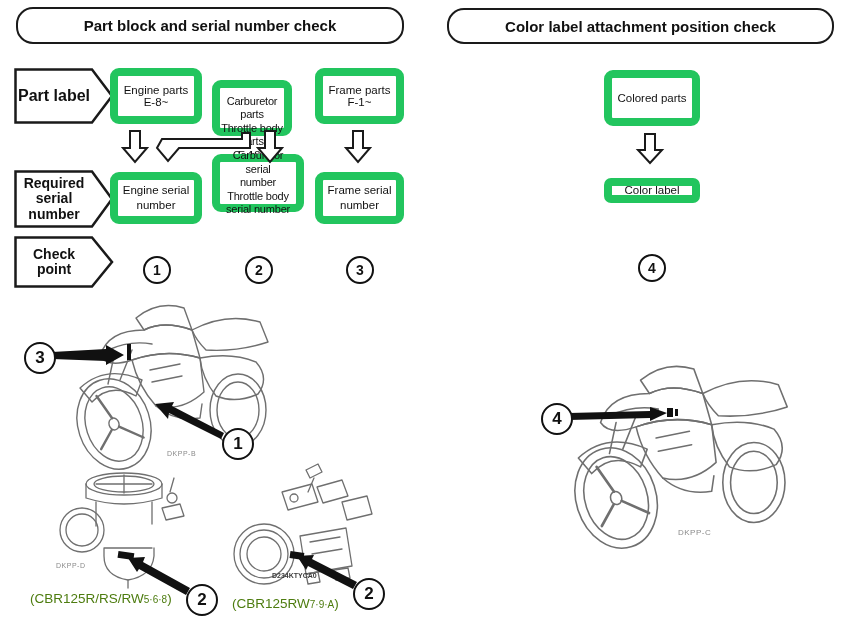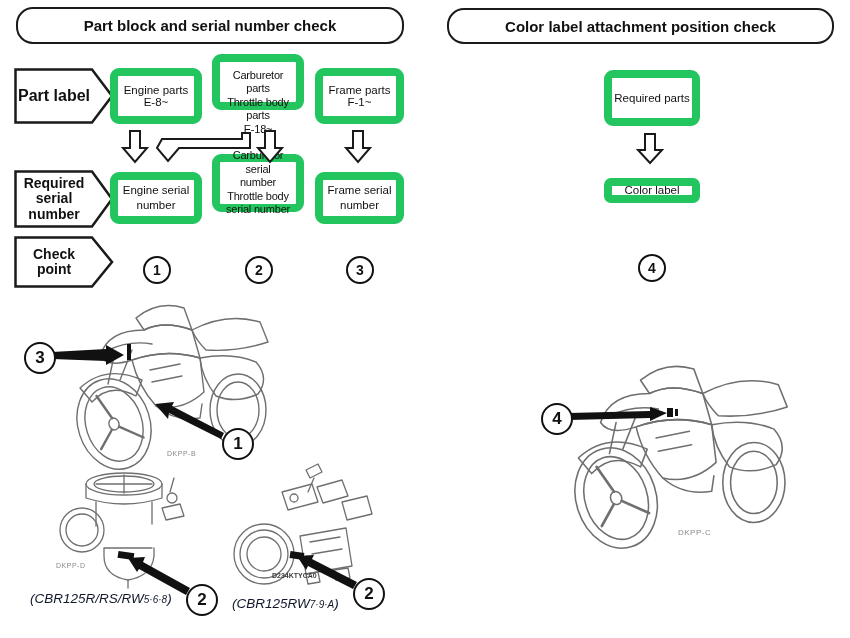--- a/index.html
+++ b/index.html
@@ -15,21 +15,21 @@
         text-align:center;font-size:11.5px;box-sizing:border-box;}
   .col-between{display:flex;flex-direction:column;justify-content:space-between;padding:8px 2px 9px 2px;}
   .col-center{display:flex;flex-direction:column;justify-content:center;padding:2px;line-height:1.28;}
   .col-top{display:flex;flex-direction:column;justify-content:flex-start;padding:7px 1px 7px 1px;line-height:1.25;}
   .col-top .last{margin-top:auto;}
   .tight{font-size:11px;letter-spacing:-0.2px;line-height:1.22;}
   .cnum{position:absolute;border:2px solid #111;border-radius:50%;background:#fff;
         display:flex;align-items:center;justify-content:center;font-weight:bold;}
   .cnum.small{width:24px;height:24px;font-size:14px;}
   .cnum.big{width:28px;height:28px;font-size:17px;}
-  .caption{position:absolute;font-size:13.5px;color:#0f172a;white-space:nowrap;font-style:italic;}
+  .caption{position:absolute;font-size:13.5px;color:#4d7c0f;white-space:nowrap;}
   .caption .sm{font-size:10px;}
   .figcode{position:absolute;font-size:7px;color:#8a8a8a;letter-spacing:0.5px;white-space:nowrap;}
   .partcode{position:absolute;font-size:7px;font-weight:bold;color:#3c3c3c;white-space:nowrap;}
   svg.layer{position:absolute;left:0;top:0;width:850px;height:638px;pointer-events:none;}
   svg.sketch{position:absolute;}
 </style>
 </head>
 <body>
 
 <div id="page">
@@ -60,21 +60,21 @@
       <polygon points="1.5,1.5 78,1.5 98,26 78,50.5 1.5,50.5" fill="#fff" stroke="#1a1a1a" stroke-width="2.5"></polygon>
       </svg>
     <div class="pent-text" style="font-size:14px;">Check
 point</div>
   </div>
 
   <div class="rbox col-between" style="left:110px;top:68px;width:92px;height:56px;">
     <div>Engine parts</div>
     <div>E-8~</div>
   </div>
-  <div class="rbox col-top tight" style="left:212px;top:54px;width:92px;height:56px;">
+  <div class="rbox col-top tight" style="left:212px;top:80px;width:80px;height:56px;">
     <div>Carburetor parts</div>
     <div>Throttle body parts</div>
     <div class="last">E-18~</div>
   </div>
   <div class="rbox col-between" style="left:315px;top:68px;width:89px;height:56px;">
     <div>Frame parts</div>
     <div>F-1~</div>
   </div>
 
   <div class="rbox col-center" style="left:110px;top:172px;width:92px;height:52px;">
@@ -86,21 +86,21 @@
     <div>number</div>
     <div>Throttle body</div>
     <div>serial number</div>
   </div>
   <div class="rbox col-center" style="left:315px;top:172px;width:89px;height:52px;">
     <div>Frame serial</div>
     <div>number</div>
   </div>
 
   <div class="rbox col-center" style="left:604px;top:70px;width:96px;height:56px;">
-    <div>Required parts</div>
+    <div>Colored parts</div>
   </div>
   <div class="rbox col-center" style="left:604px;top:178px;width:96px;height:25px;border-radius:7px;">
     <div>Color label</div>
   </div>
 
   <div class="cnum small" style="left:143px;top:256px;">
       <span>1</span>
     </div>
   <div class="cnum small" style="left:245px;top:256px;">
       <span>2</span>

